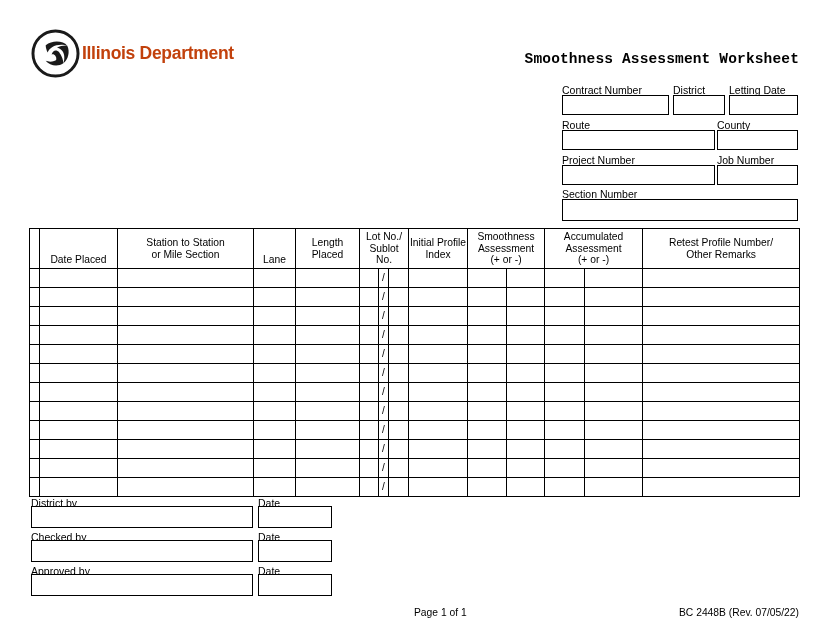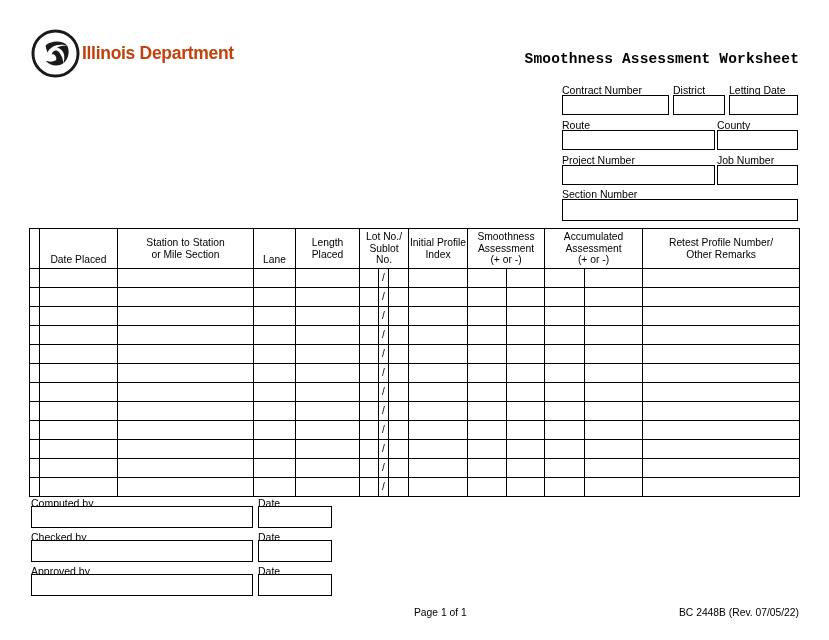--- a/index.html
+++ b/index.html
@@ -440,21 +440,21 @@
           <td></td>
           <td></td>
           <td></td>
           <td></td>
           <td></td>
           <td></td>
         </tr>
       </tbody>
   </table>
 
-  <div class="sig-label" style="left:31px; top:497px;">Computed by</div>
+  <div class="sig-label" style="left:31px; top:497px;">District by</div>
   <div class="sig-box" style="left:31px; top:506px; width:222px; height:22px;"></div>
   <div class="sig-label" style="left:258px; top:497px;">Date</div>
   <div class="sig-box" style="left:258px; top:506px; width:74px; height:22px;"></div>
 
   <div class="sig-label" style="left:31px; top:531px;">Checked by</div>
   <div class="sig-box" style="left:31px; top:540px; width:222px; height:22px;"></div>
   <div class="sig-label" style="left:258px; top:531px;">Date</div>
   <div class="sig-box" style="left:258px; top:540px; width:74px; height:22px;"></div>
 
   <div class="sig-label" style="left:31px; top:565px;">Approved by</div>

